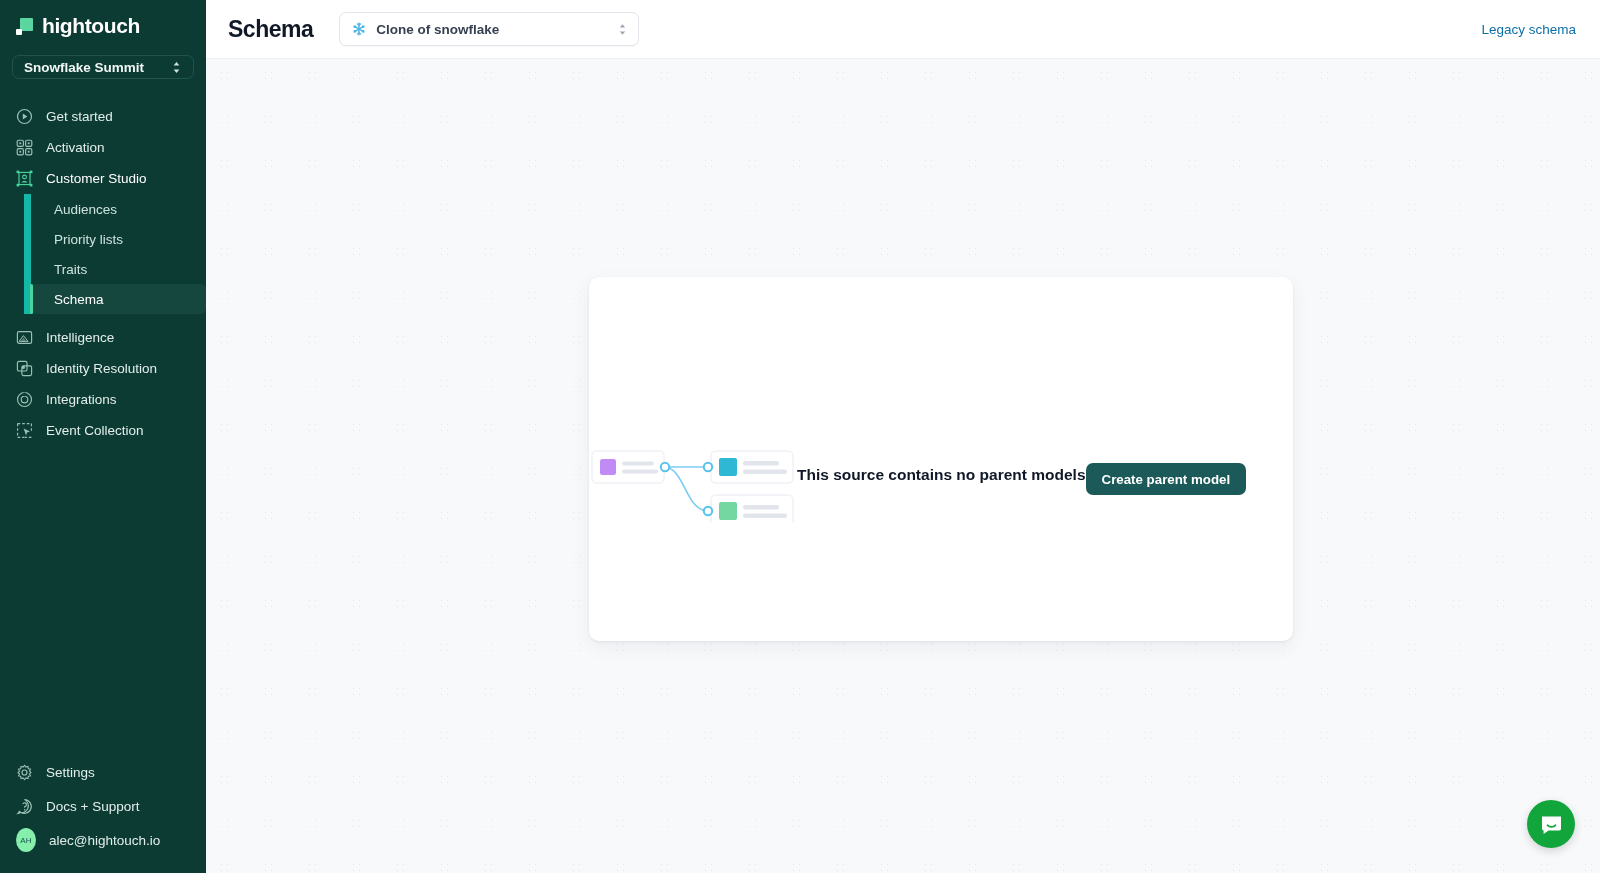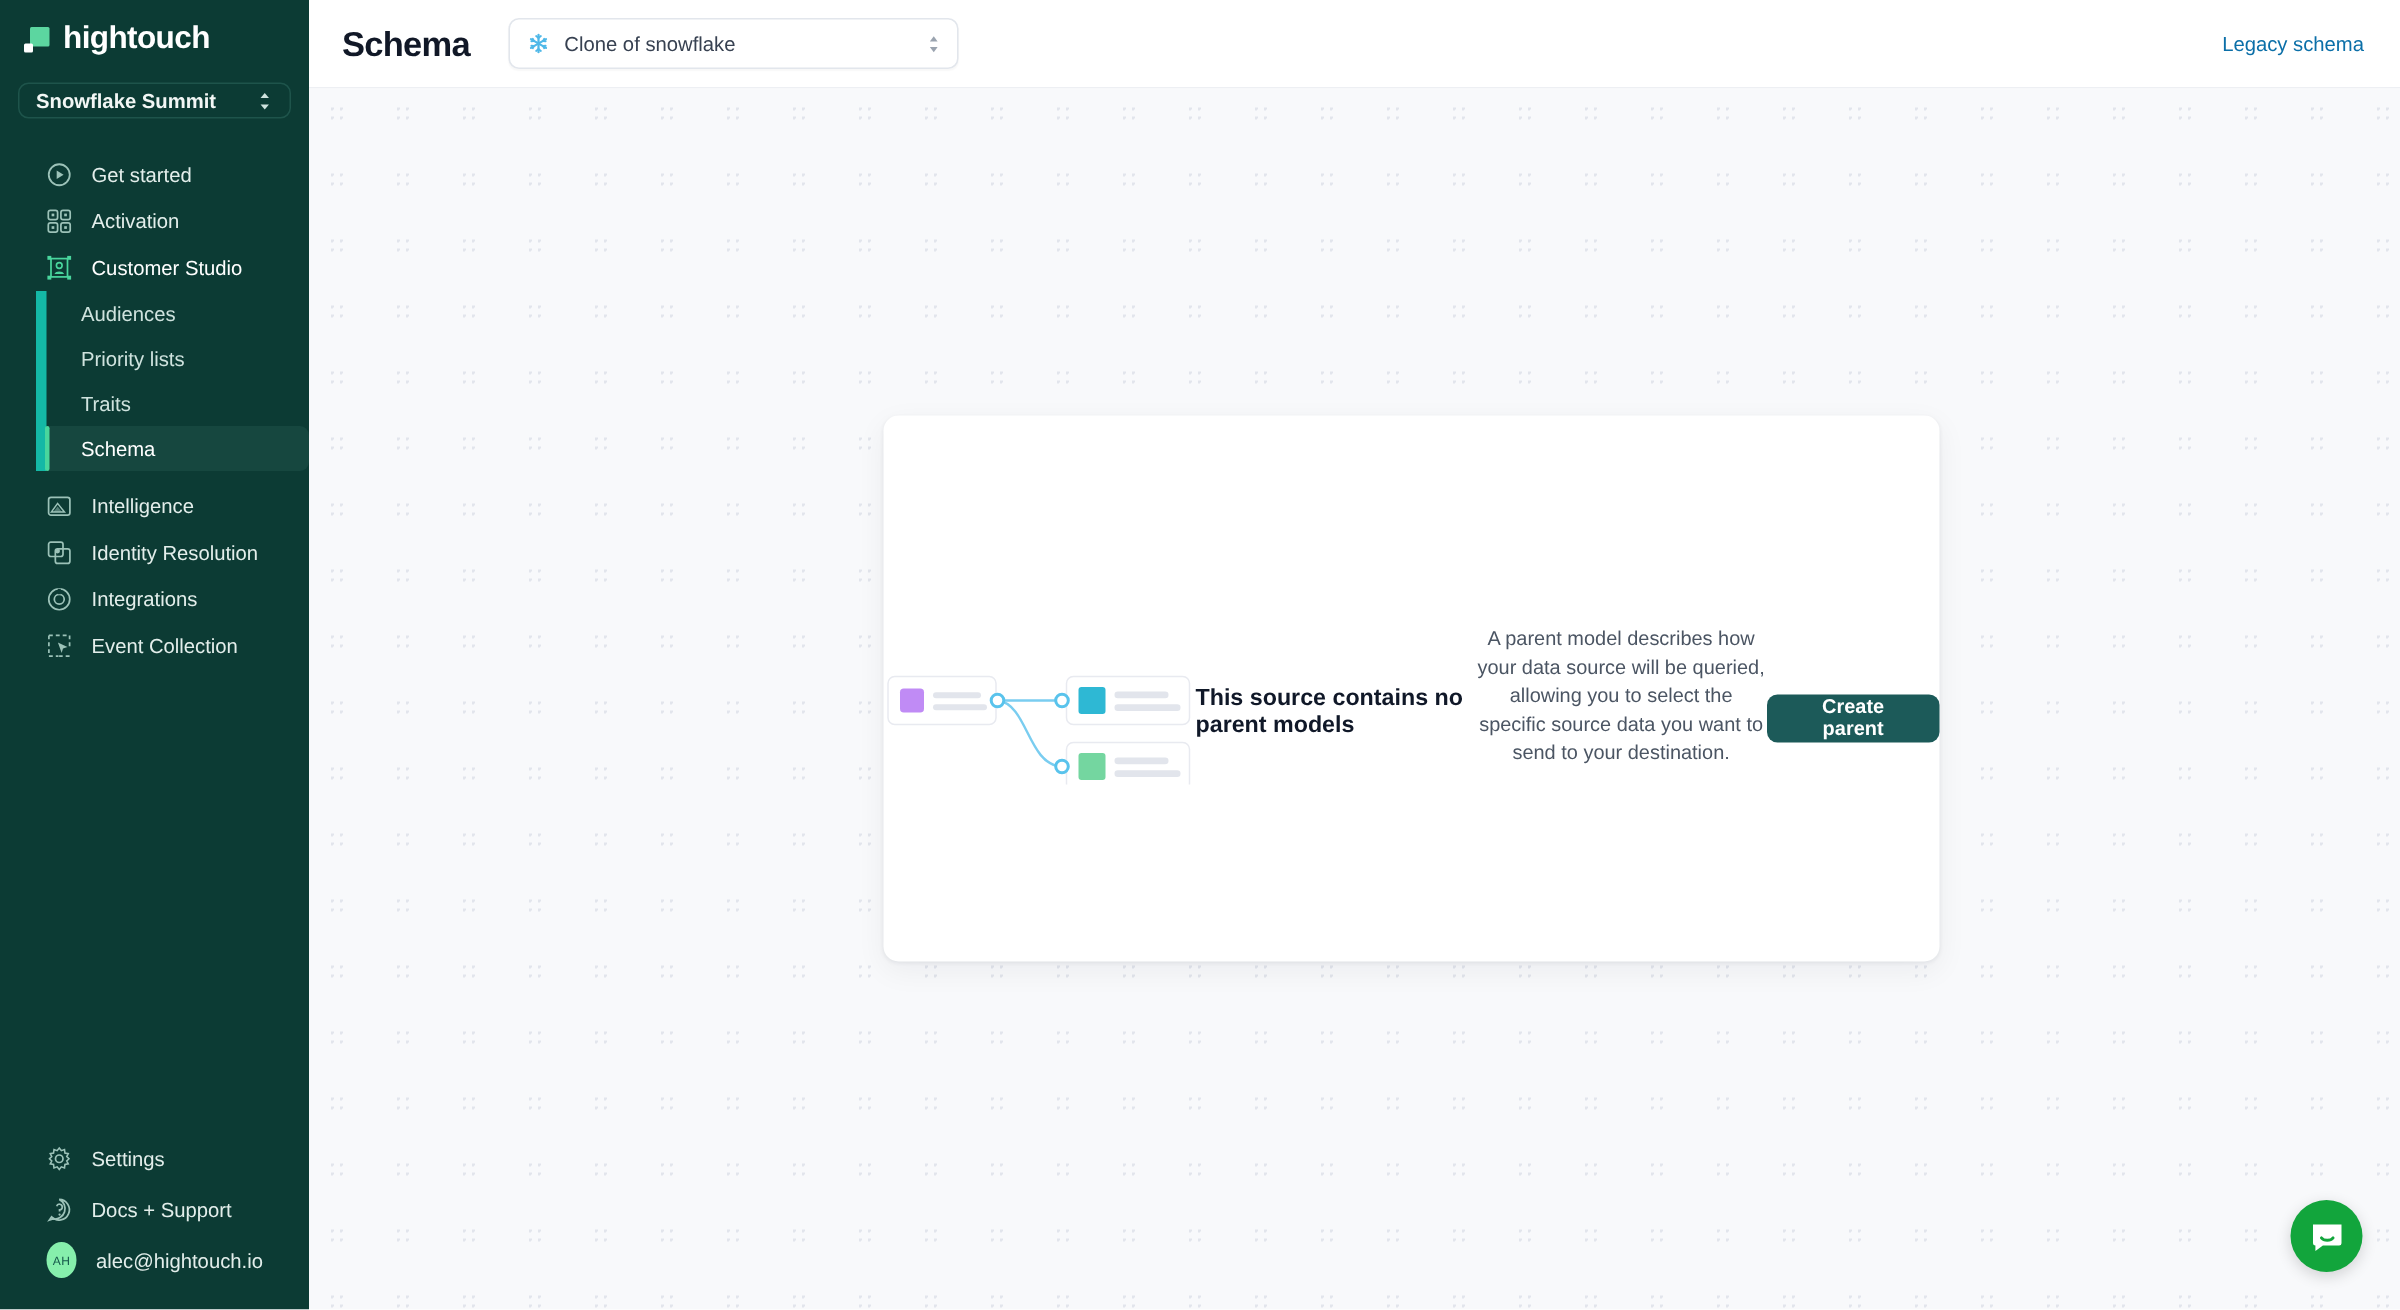--- a/index.html
+++ b/index.html
@@ -46,21 +46,21 @@
   }
   .ws-select .ws-name {
     color: #F2F7F5; font-size: 13.5px; font-weight: 600;
     flex: 1; white-space: nowrap; overflow: hidden;
   }
   .chev-updown { width: 11px; height: 15px; flex: 0 0 11px; }
 
   .nav { margin-top: 22px; flex: 1; }
   .nav-item {
     display: flex; align-items: center; gap: 13px;
-    height: 31px; padding-left: 31px;
+    height: 31px; padding-left: 16px;
     color: #E3EEEB; font-size: 13.5px;
     cursor: pointer; position: relative;
   }
   .nav-item .ic { width: 17px; height: 17px; flex: 0 0 17px; display: block; }
   .nav-item.active-parent .lbl { color: #fff; }
   .nav-group {
     margin-left: 24px;
     border-left: 7px solid #14b8a6;
     position: relative;
   }
@@ -109,21 +109,21 @@
     border: 1px solid #E2E6EC; border-radius: 7px;
     background: #fff;
     display: flex; align-items: center; gap: 9px;
     padding: 0 10px 0 11px;
     cursor: pointer;
     box-shadow: 0 1px 1px rgba(16,24,40,.03);
   }
   .source-select .sf-ic { width: 16px; height: 16px; flex: 0 0 16px; }
   .source-select .sv {
     flex: 1; font-size: 13.5px; color: #374151;
-    white-space: nowrap; overflow: hidden;
+    white-space: nowrap; overflow: hidden; font-weight: bold;
   }
   .legacy-link {
     margin-left: auto; font-size: 13.5px; color: #0B6FA8;
     cursor: pointer;
   }
 
   
   .canvas {
     flex: 1; position: relative;
     background-color: #F8F9FB;
@@ -377,21 +377,20 @@
               <rect x="154" y="74.5" width="44" height="4.5" rx="2.2" fill="#E2E5EC"></rect>
             </g>
 
             <circle cx="76" cy="28" r="4.2" fill="#fff" stroke="#59C3EC" stroke-width="2"></circle>
             <circle cx="119" cy="28" r="4.2" fill="#fff" stroke="#59C3EC" stroke-width="2"></circle>
             <circle cx="119" cy="72" r="4.2" fill="#fff" stroke="#59C3EC" stroke-width="2"></circle>
           </svg>
         </div>
 
         <div class="empty-h">This source contains no parent models</div>
-        <div class="empty-p">A parent model describes how your data source will be queried, allowing you to select the specific source data you want to send to your destination.</div>
         <button class="cpm-btn">Create parent model</button>
       </div>
 
       <div class="intercom">
         <svg width="25" height="25" viewBox="0 0 25 25">
           <path d="M3 4.4 h19 v12.4 a1.6 1.6 0 0 1 -1.6 1.6 H9.6 L4.6 22 V18.4 H4.6 A1.6 1.6 0 0 1 3 16.8 Z" fill="#fff"></path>
           <path d="M8.6 13.2 C10.2 15.4 14.8 15.4 16.4 13.2" fill="none" stroke="#12A53C" stroke-width="1.9" stroke-linecap="round"></path>
         </svg>
       </div>
     </div>

